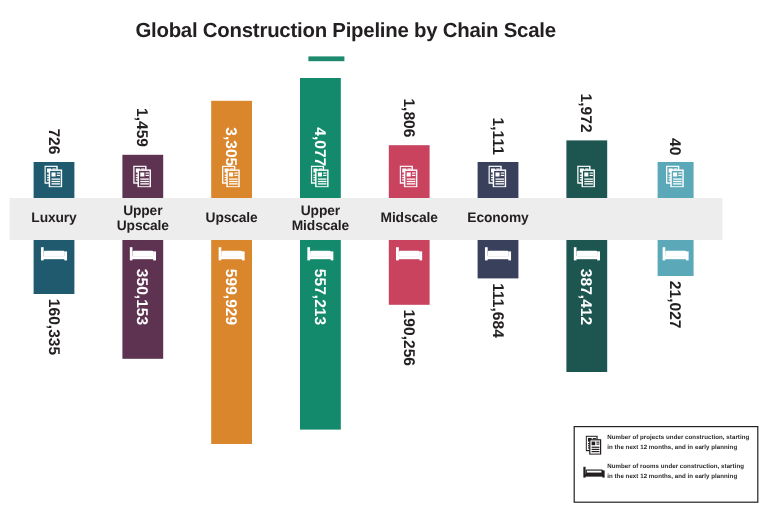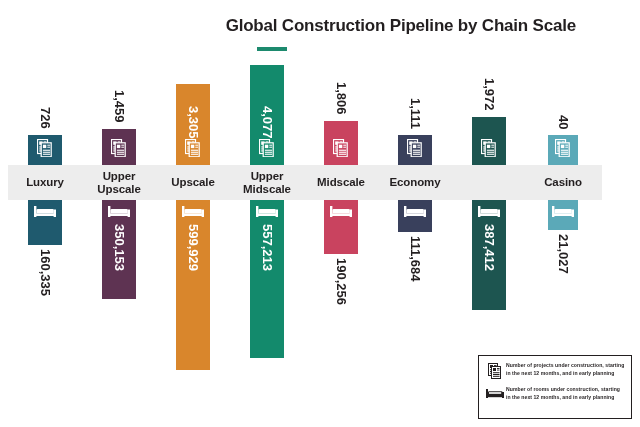--- a/index.html
+++ b/index.html
@@ -6,21 +6,21 @@
   body{
     width:640px;height:427px;
     background:#ffffff;
     font-family:"Liberation Sans", sans-serif;
     color:#231f20;
     overflow:hidden;
     position:relative;
   }
   .chart-title{
     position:absolute;left:0;top:16px;width:576px;
-    text-align:right;
+    text-align:center;
     font-size:17px;font-weight:bold;
     letter-spacing:-0.2px;
     color:#231f20;
   }
   .title-rule{
     position:absolute;top:47px;left:257px;
     width:30px;height:4px;background:#1d8a6e;
   }
 
   
@@ -331,21 +331,20 @@
               <rect x="4.2" y="3.8" width="10" height="14" fill="#5ba9b8" stroke="#fff" stroke-width="1.2"></rect>
               <rect x="5.9" y="5.7" width="3.4" height="3.4" fill="#fff"></rect>
               <rect x="10.3" y="5.7" width="2.8" height="1" fill="#fff"></rect>
               <rect x="10.3" y="7.7" width="2.8" height="1" fill="#fff"></rect>
               <rect x="5.9" y="10.7" width="7.2" height="1.1" fill="#fff"></rect>
               <rect x="5.9" y="12.7" width="7.2" height="1.1" fill="#fff"></rect>
               <rect x="5.9" y="14.7" width="7.2" height="1.1" fill="#fff"></rect>
             </svg></span>
           <span class="val-top val-top-out" style="bottom: 36px;">40</span>
         </div>
-        <div class="cat-label">Casino</div>
         <div class="bar-bot narrow" style="height: 30px; background: rgb(91, 169, 184);">
           <span class="icon-bed"><svg width="22" height="14" viewBox="0 0 22 14">
               <rect x="0" y="2" width="2.4" height="11" fill="#fff"></rect>
               <rect x="19.6" y="5.5" width="2.4" height="7.5" fill="#fff"></rect>
               <rect x="1" y="9.4" width="20" height="2.6" fill="#fff"></rect>
               <path d="M2.4 9.4 L2.4 6.1 Q2.4 4.9 3.8 4.9 L18.6 4.9 Q19.8 4.9 19.8 6.1 L19.8 9.4 Z" fill="#fff"></path>
             </svg></span>
           <span class="val-bot val-bot-out" style="top: 34px;">21,027</span>
         </div>
       </div>

